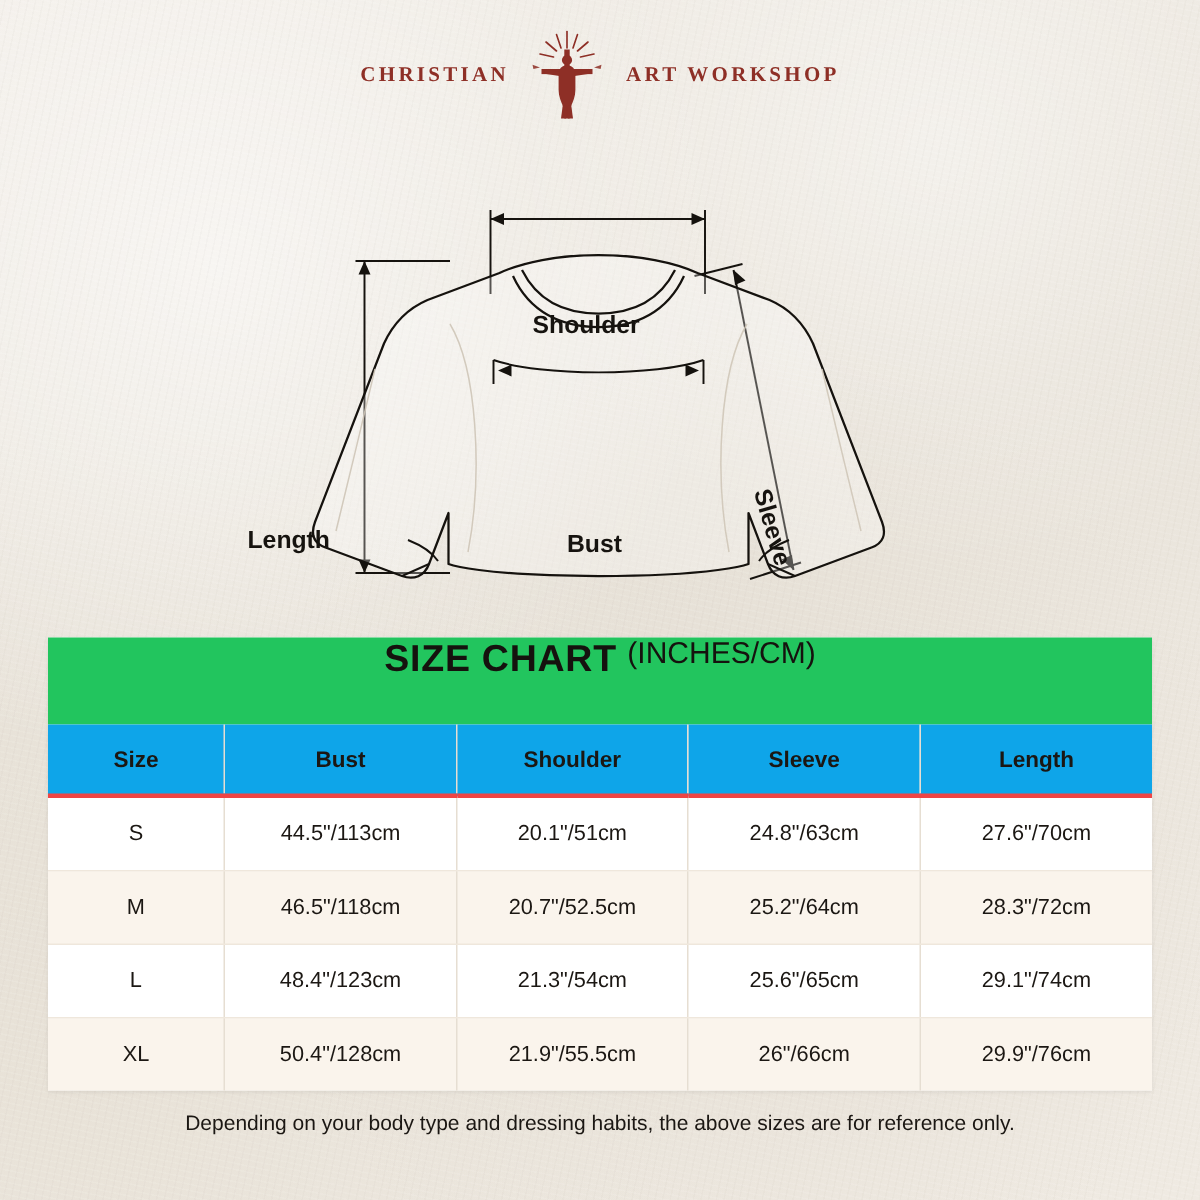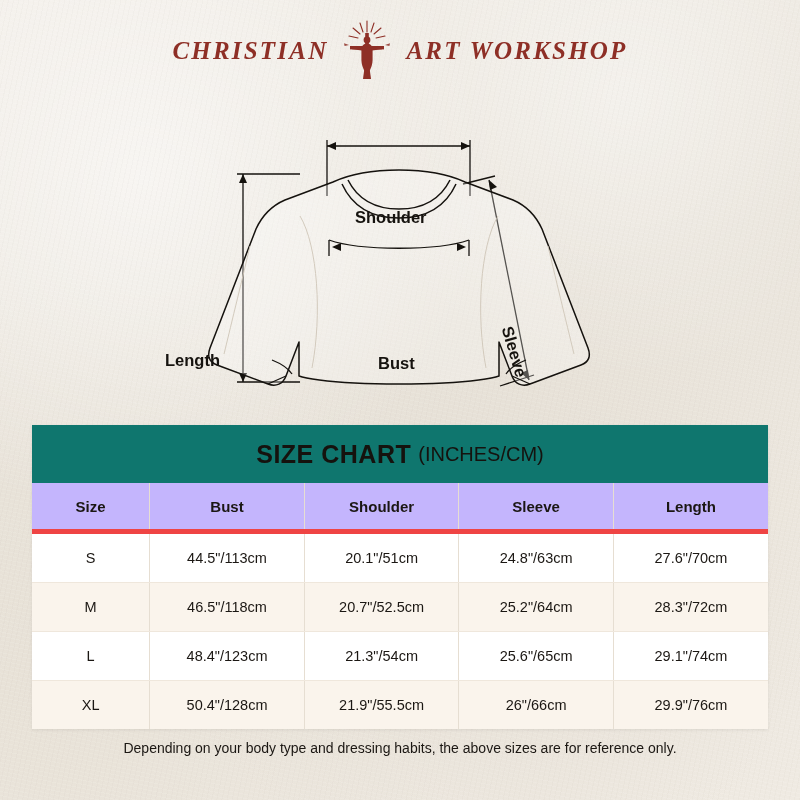--- a/index.html
+++ b/index.html
@@ -42,26 +42,25 @@
     left: 0;
     width: 800px;
     height: 70px;
     display: flex;
     align-items: center;
     justify-content: center;
     gap: 8px;
   }
   .logo-text {
     font-family: "Liberation Serif", serif;
-    font-size: 25px;
+    font-size: 14px;
     letter-spacing: 2.2px;
     color: #8e2f26;
     font-weight: 700;
     white-space: nowrap;
-    font-style: italic;
   }
   .logo-mark {
     width: 62px;
     height: 64px;
     position: relative;
     flex: 0 0 auto;
   }
 
   
   .diagram {
@@ -92,24 +91,23 @@
   
   .chart-card {
     position: absolute;
     left: 32px;
     top: 425px;
     width: 736px;
     background: #ffffff;
     box-shadow: 0 1px 3px rgba(0,0,0,0.08);
   }
   .chart-title-bar {
-    background: #0f766e;
+    background: #22c55e;
     height: 58px;
     display: flex;
-    align-items: center;
     justify-content: center;
     gap: 7px;
   }
   .chart-title {
     font-size: 25px;
     font-weight: 700;
     letter-spacing: 0.5px;
     color: #15120e;
   }
   .chart-title-sub {
@@ -127,23 +125,23 @@
     text-align: center;
     font-size: 14.5px;
     color: #1b1713;
     height: 46px;
     border-right: 1px solid #e6ded2;
     font-weight: 400;
   }
   table.size-table th {
     font-weight: 700;
     font-size: 15px;
-    background: #c4b5fd;
+    background: #0ea5e9;
     height: 44px;
-    border-bottom: 5px solid #ef4444;
+    border-bottom: 3px solid #ef4444;
   }
   table.size-table th:last-child,
   table.size-table td:last-child { border-right: none; }
   table.size-table tbody tr:nth-child(odd)  td { background: #ffffff; }
   table.size-table tbody tr:nth-child(even) td { background: #faf4ec; }
   table.size-table tbody tr td { border-bottom: 1px solid #efe7dc; }
   table.size-table tbody tr:last-child td { border-bottom: none; }
   col.c-size { width: 16%; }
   col.c-std  { width: 21%; }
 

